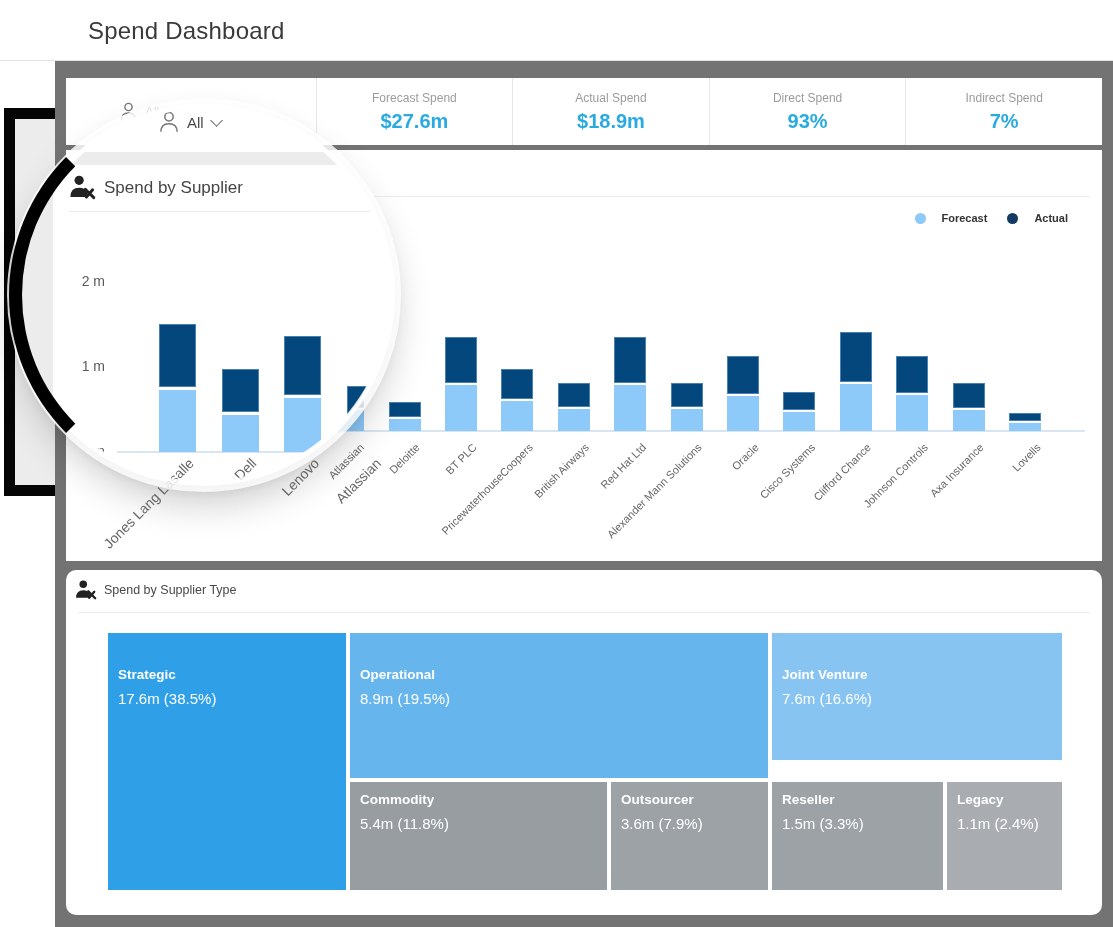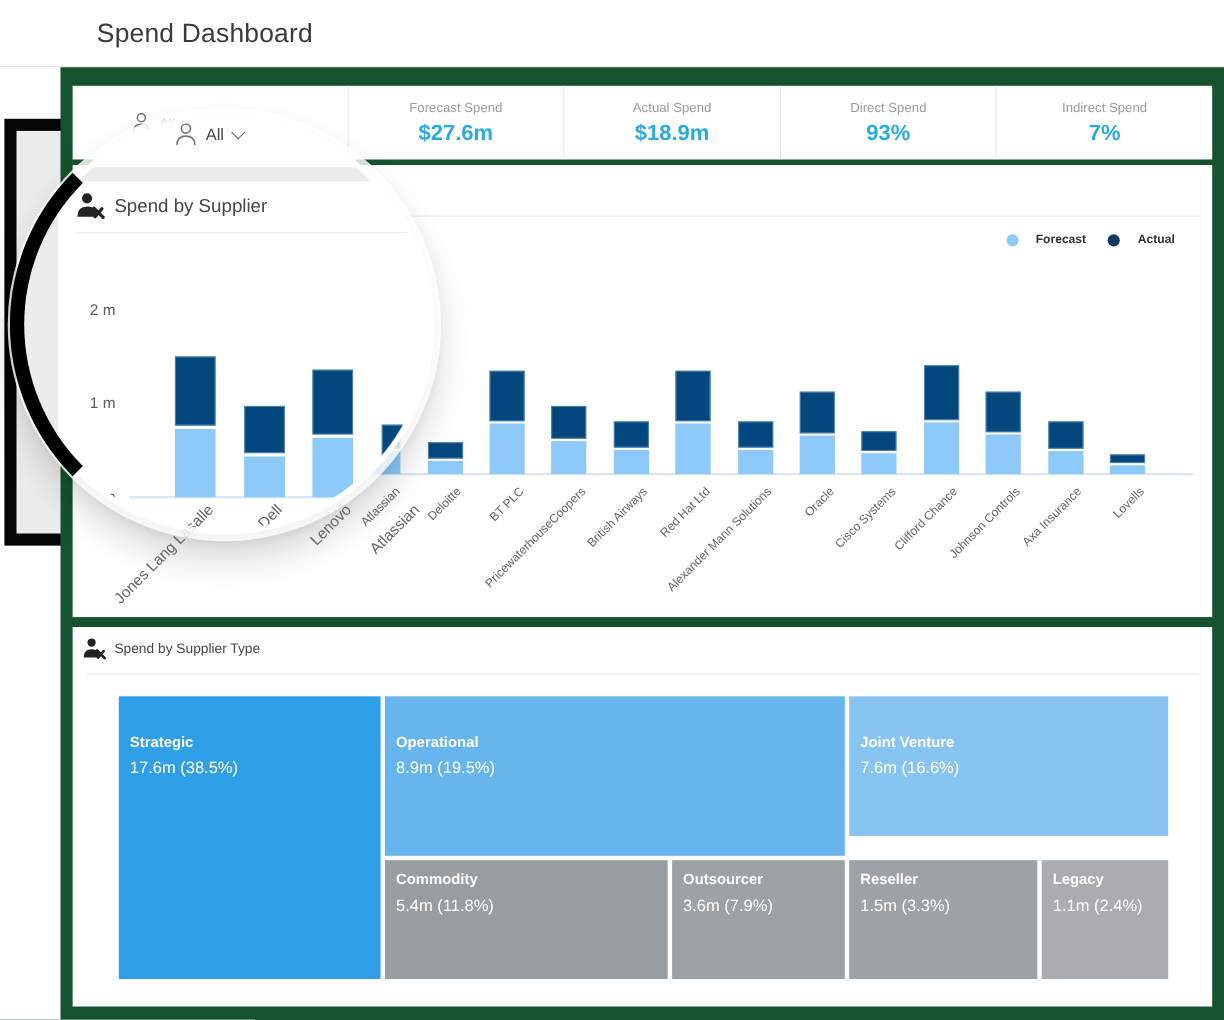--- a/index.html
+++ b/index.html
@@ -3,21 +3,21 @@
 <meta charset="utf-8">
 <style>
   html,body{margin:0;padding:0;}
   body{width:1113px;height:927px;position:relative;overflow:hidden;background:#fff;
        font-family:"Liberation Sans","DejaVu Sans",sans-serif;-webkit-font-smoothing:antialiased;}
   #titlebar{position:absolute;left:0;top:0;width:1113px;height:60px;background:#fff;
             border-bottom:1px solid #e2e2e2;z-index:3;}
   #page-title{position:absolute;left:88px;top:17px;font-size:24px;color:#3a3a3a;letter-spacing:.2px;}
   #device-frame{position:absolute;left:4px;top:108px;width:105px;height:388px;background:#ececec;
                 border:11px solid #050505;box-sizing:border-box;z-index:1;}
-  #content{position:absolute;left:55px;top:61px;width:1058px;height:866px;background:#14532d;z-index:2;}
+  #content{position:absolute;left:55px;top:61px;width:1058px;height:866px;background:#737373;z-index:2;}
   .card{position:absolute;background:#fff;}
   
   #kpi-card{left:11px;top:17px;width:1036px;height:67px;display:flex;}
   .kpi-cell{flex:1;position:relative;display:flex;flex-direction:column;align-items:center;justify-content:center;}
   .kpi-cell + .kpi-cell{border-left:1px solid #e8e8e8;}
   .kpi-label{font-size:12px;color:#9c9c9c;margin-bottom:5px;}
   .kpi-value{font-size:20px;font-weight:700;color:#29abe2;}
   #filter-cell{flex-direction:row;justify-content:flex-start;padding-left:54px;gap:8px;align-items:center;}
   #filter-label{font-size:13px;color:#4a4a4a;}
   .chev{width:8px;height:8px;border-right:1.5px solid #666;border-bottom:1.5px solid #666;
@@ -35,21 +35,21 @@
   #plot{position:absolute;left:0;top:0;width:1036px;height:281px;}
   .axis-line{position:absolute;height:2px;background:#d8e5f2;}
   #plot .axis-line{left:46px;width:973px;bottom:-1px;}
   .tick{position:absolute;width:36px;text-align:right;font-size:11px;color:#5a5a5a;margin-top:40px;}
   .bar-seg{position:absolute;}
   .seg-forecast{background:#8dc9f9;}
   .seg-actual{background:#04477d;box-shadow:inset 0 0 0 1px rgba(130,175,220,.55);}
   .xlab{position:absolute;white-space:nowrap;font-size:11px;color:#666;
         transform:rotate(-45deg);transform-origin:right top;}
   
-  #tree-card{left:11px;top:509px;width:1036px;height:345px;}
+  #tree-card{left:11px;top:509px;width:1036px;height:345px;border-radius:10px;}
   #tree-card .head-rule{top:42px;}
   #tree{position:absolute;left:42px;top:63px;width:954px;height:257px;}
   .tnode{position:absolute;color:#fff;box-sizing:border-box;padding:10px;}
   .tnode.big{padding-top:34px;}
   .tname{font-size:13.5px;font-weight:700;margin-bottom:8px;}
   .tval{font-size:15px;}
   
   #lens{position:absolute;left:13px;top:104px;width:382px;height:382px;border-radius:50%;
         overflow:hidden;background:#ececec;border:4px solid #fff;box-sizing:border-box;z-index:10;
         box-shadow:0 18px 38px rgba(0,0,0,.20),0 4px 12px rgba(0,0,0,.10);}

